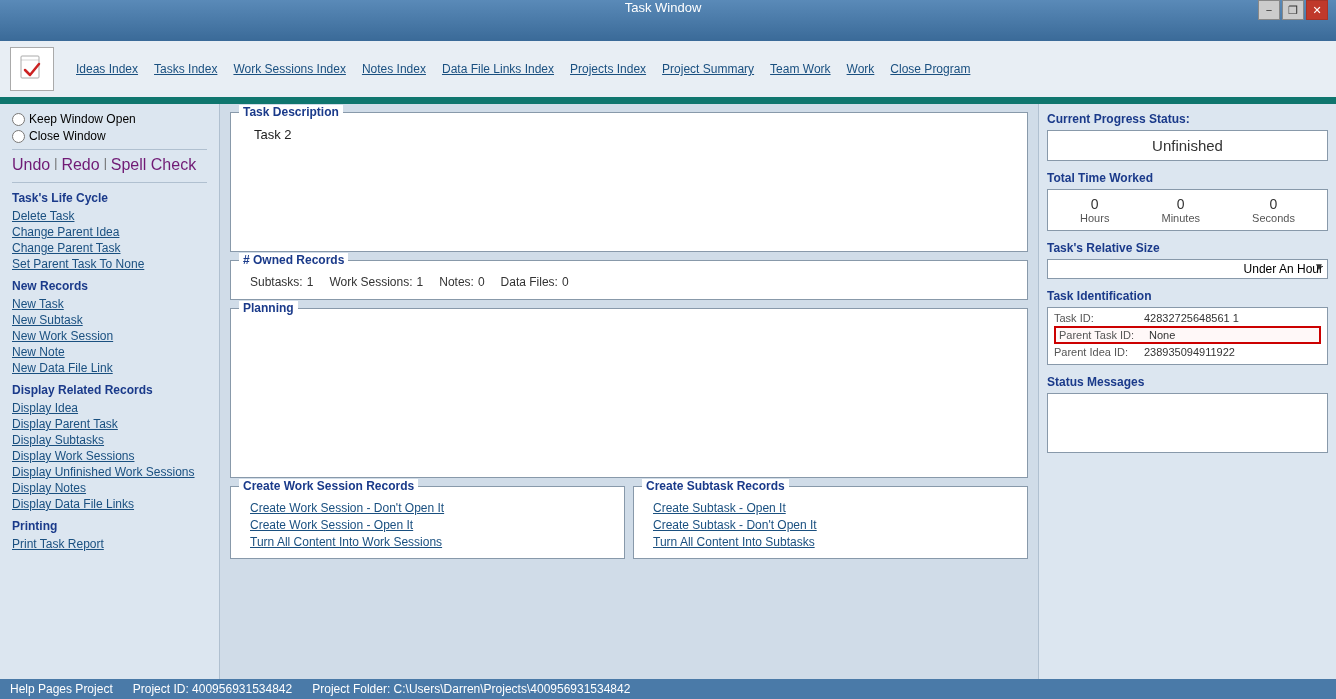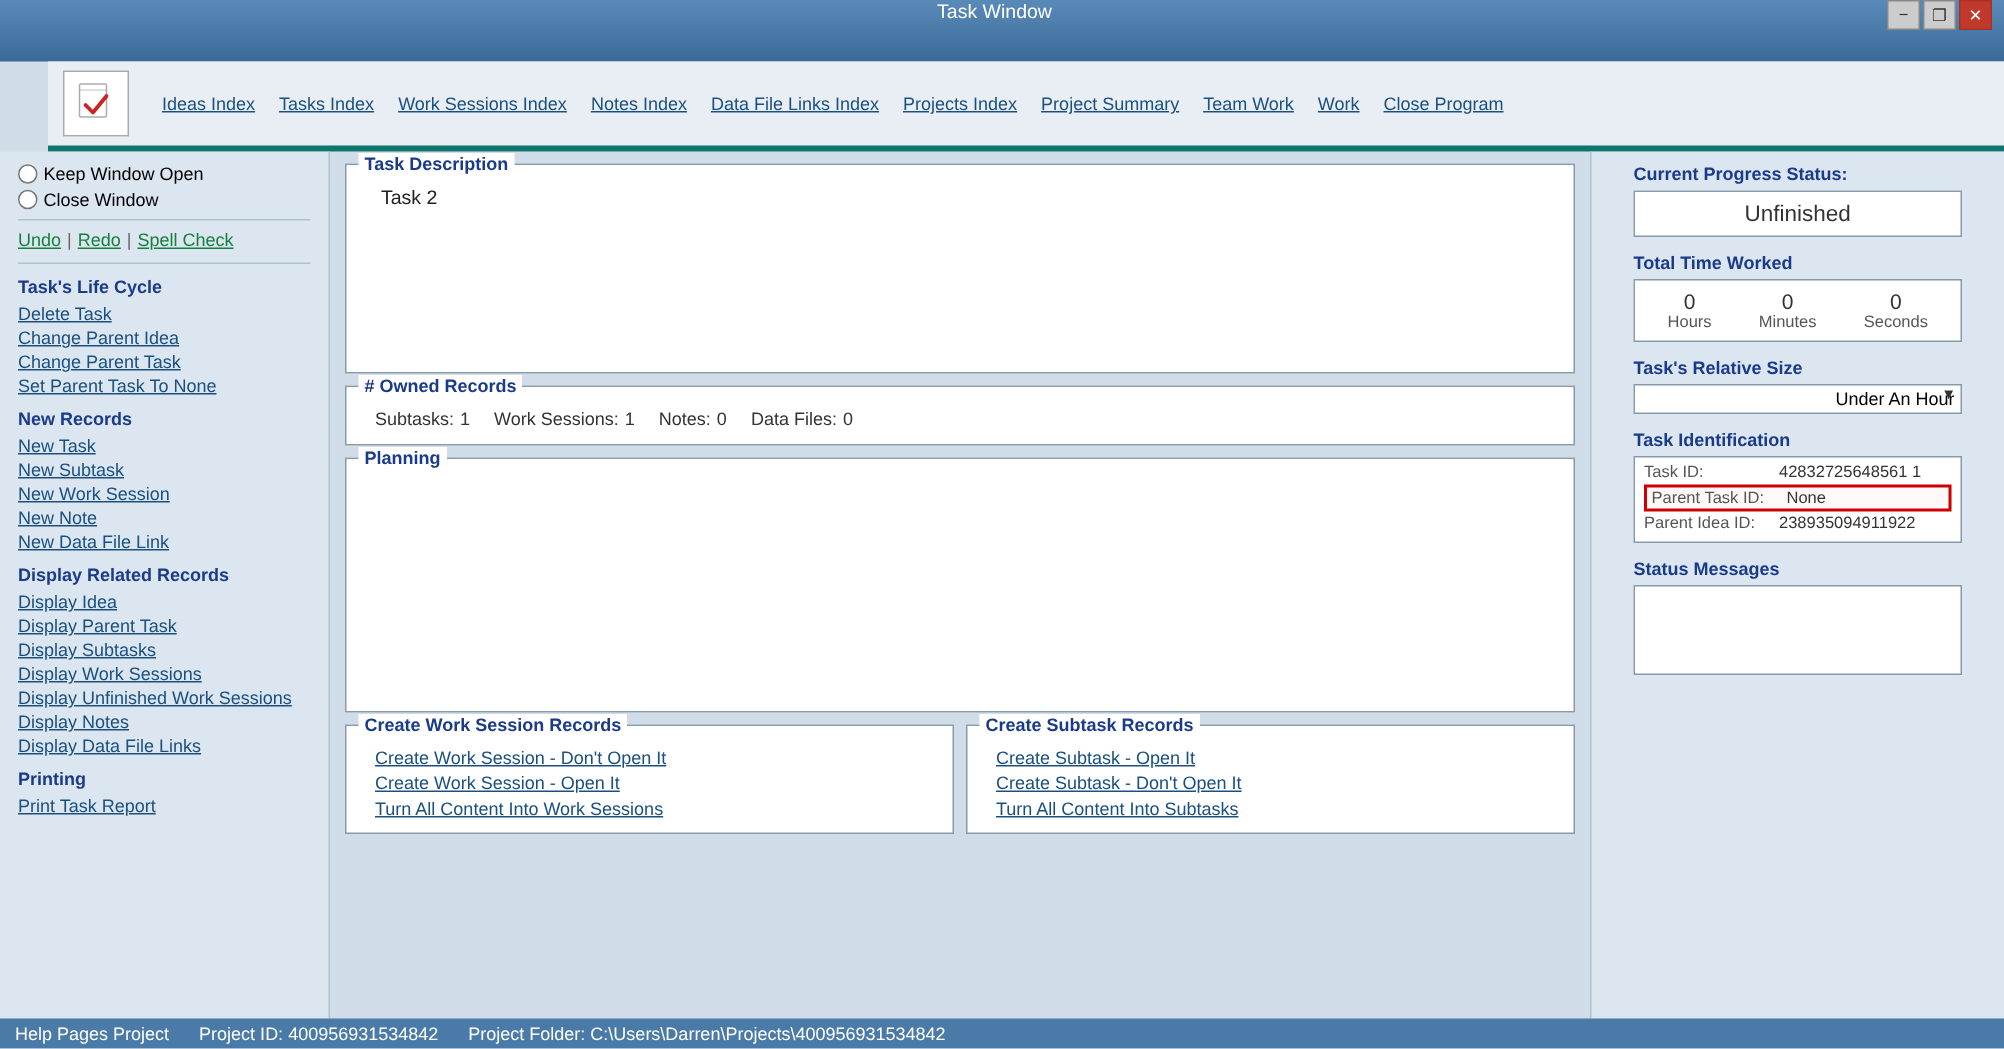--- a/index.html
+++ b/index.html
@@ -27,22 +27,21 @@
     
     .window { display: flex; flex-direction: column; height: 699px; background: #d0dce8; }
 
     
     .menu-bar {
       background: #e8eef4;
       padding: 6px 10px;
       display: flex;
       align-items: center;
       gap: 0;
-      border-bottom: 4px solid #0f766e;
-      margin-left: 32px;
+      border-bottom: 7px solid #0f766e;
     }
     .menu-logo {
       width: 44px; height: 44px; background: white; border: 1px solid #aaa;
       margin-right: 14px; display: flex; align-items: center; justify-content: center;
       flex-shrink: 0;
     }
     .menu-logo svg { width: 30px; height: 30px; }
     .menu-link {
       color: #1a5080; text-decoration: underline; cursor: pointer;
       padding: 2px 8px; font-size: 12px; white-space: nowrap;
@@ -57,25 +56,25 @@
 
     
     .sidebar {
       width: 220px;
       background: #dce6f0;
       padding: 8px 12px;
       border-right: 1px solid #b0c0d0;
       overflow-y: auto;
       flex-shrink: 0;
     }
-    .sidebar-radio { display: flex; gap: 4px; margin-bottom: 3px; font-size: 12px; }
+    .sidebar-radio { display: flex; align-items: center; gap: 4px; margin-bottom: 3px; font-size: 12px; }
     .sidebar-radio input { margin: 0; }
     .sidebar-divider { margin: 6px 0; border: none; border-top: 1px solid #b0c0d0; }
     .sidebar-actions { display: flex; gap: 0; margin-bottom: 8px; }
-    .sidebar-action-link { color: #15803d; text-decoration: underline; cursor: pointer; font-size: 12px; }
+    .sidebar-action-link { color: #701a75; cursor: pointer; font-size: 16px; }
     .sidebar-sep { margin: 0 4px; color: #666; }
     .sidebar-section-title { color: #1a3a8a; font-weight: bold; font-size: 12px; margin: 8px 0 4px 0; }
     .sidebar-link { display: block; color: #1a5080; text-decoration: underline; cursor: pointer; font-size: 12px; margin-bottom: 2px; }
 
     
     .main-content {
       flex: 1;
       padding: 8px 10px;
       overflow-y: auto;
       display: flex;
@@ -112,23 +111,23 @@
 
     
     .bottom-panels { display: flex; gap: 8px; }
     .work-session-panel { flex: 1; }
     .subtask-panel { flex: 1; }
 
     .create-link { display: block; color: #1a5080; text-decoration: underline; cursor: pointer; font-size: 12px; margin-bottom: 3px; }
 
     
     .right-panel {
-      width: 276px;
+      width: 298px;
       background: #dce6f0;
-      padding: 8px 28px;
+      padding: 8px 8px;
       border-left: 1px solid #b0c0d0;
       flex-shrink: 0;
       overflow-y: auto;
     }
     .right-section { margin-bottom: 10px; }
     .right-section-title { color: #1a3a8a; font-weight: bold; font-size: 12px; margin-bottom: 4px; }
 
     .progress-box {
       border: 1px solid #8899aa;
       background: white;

